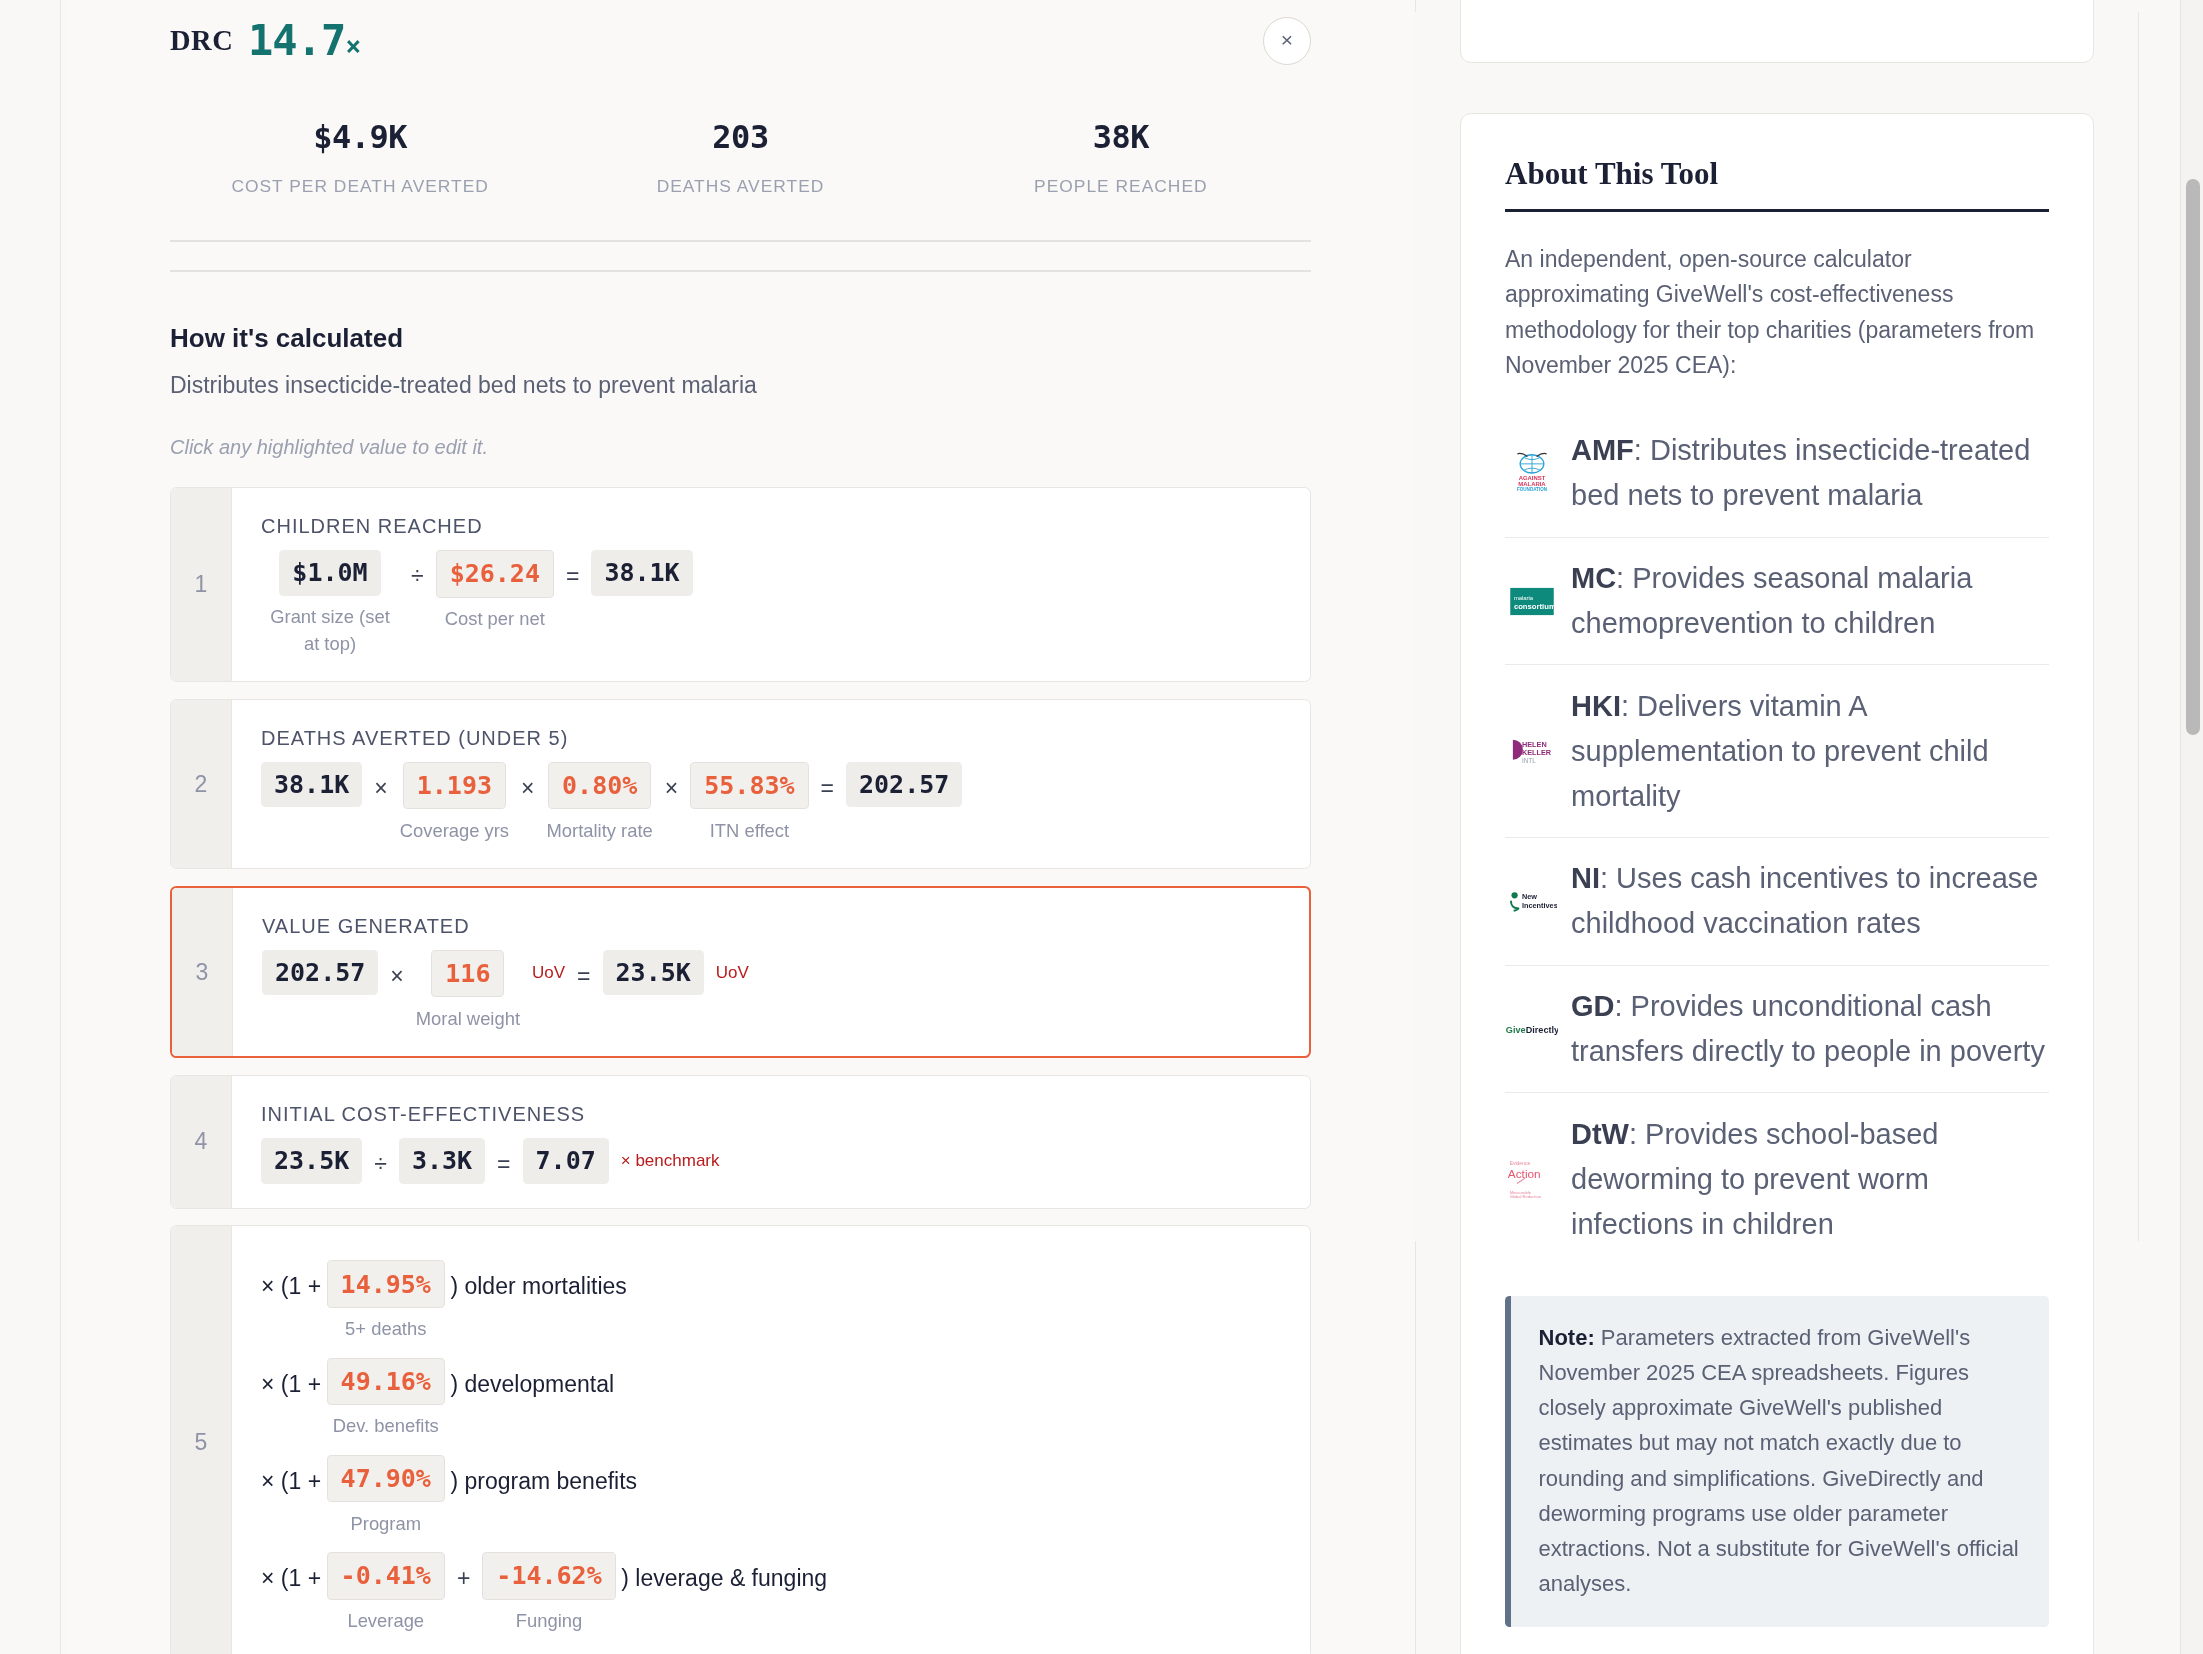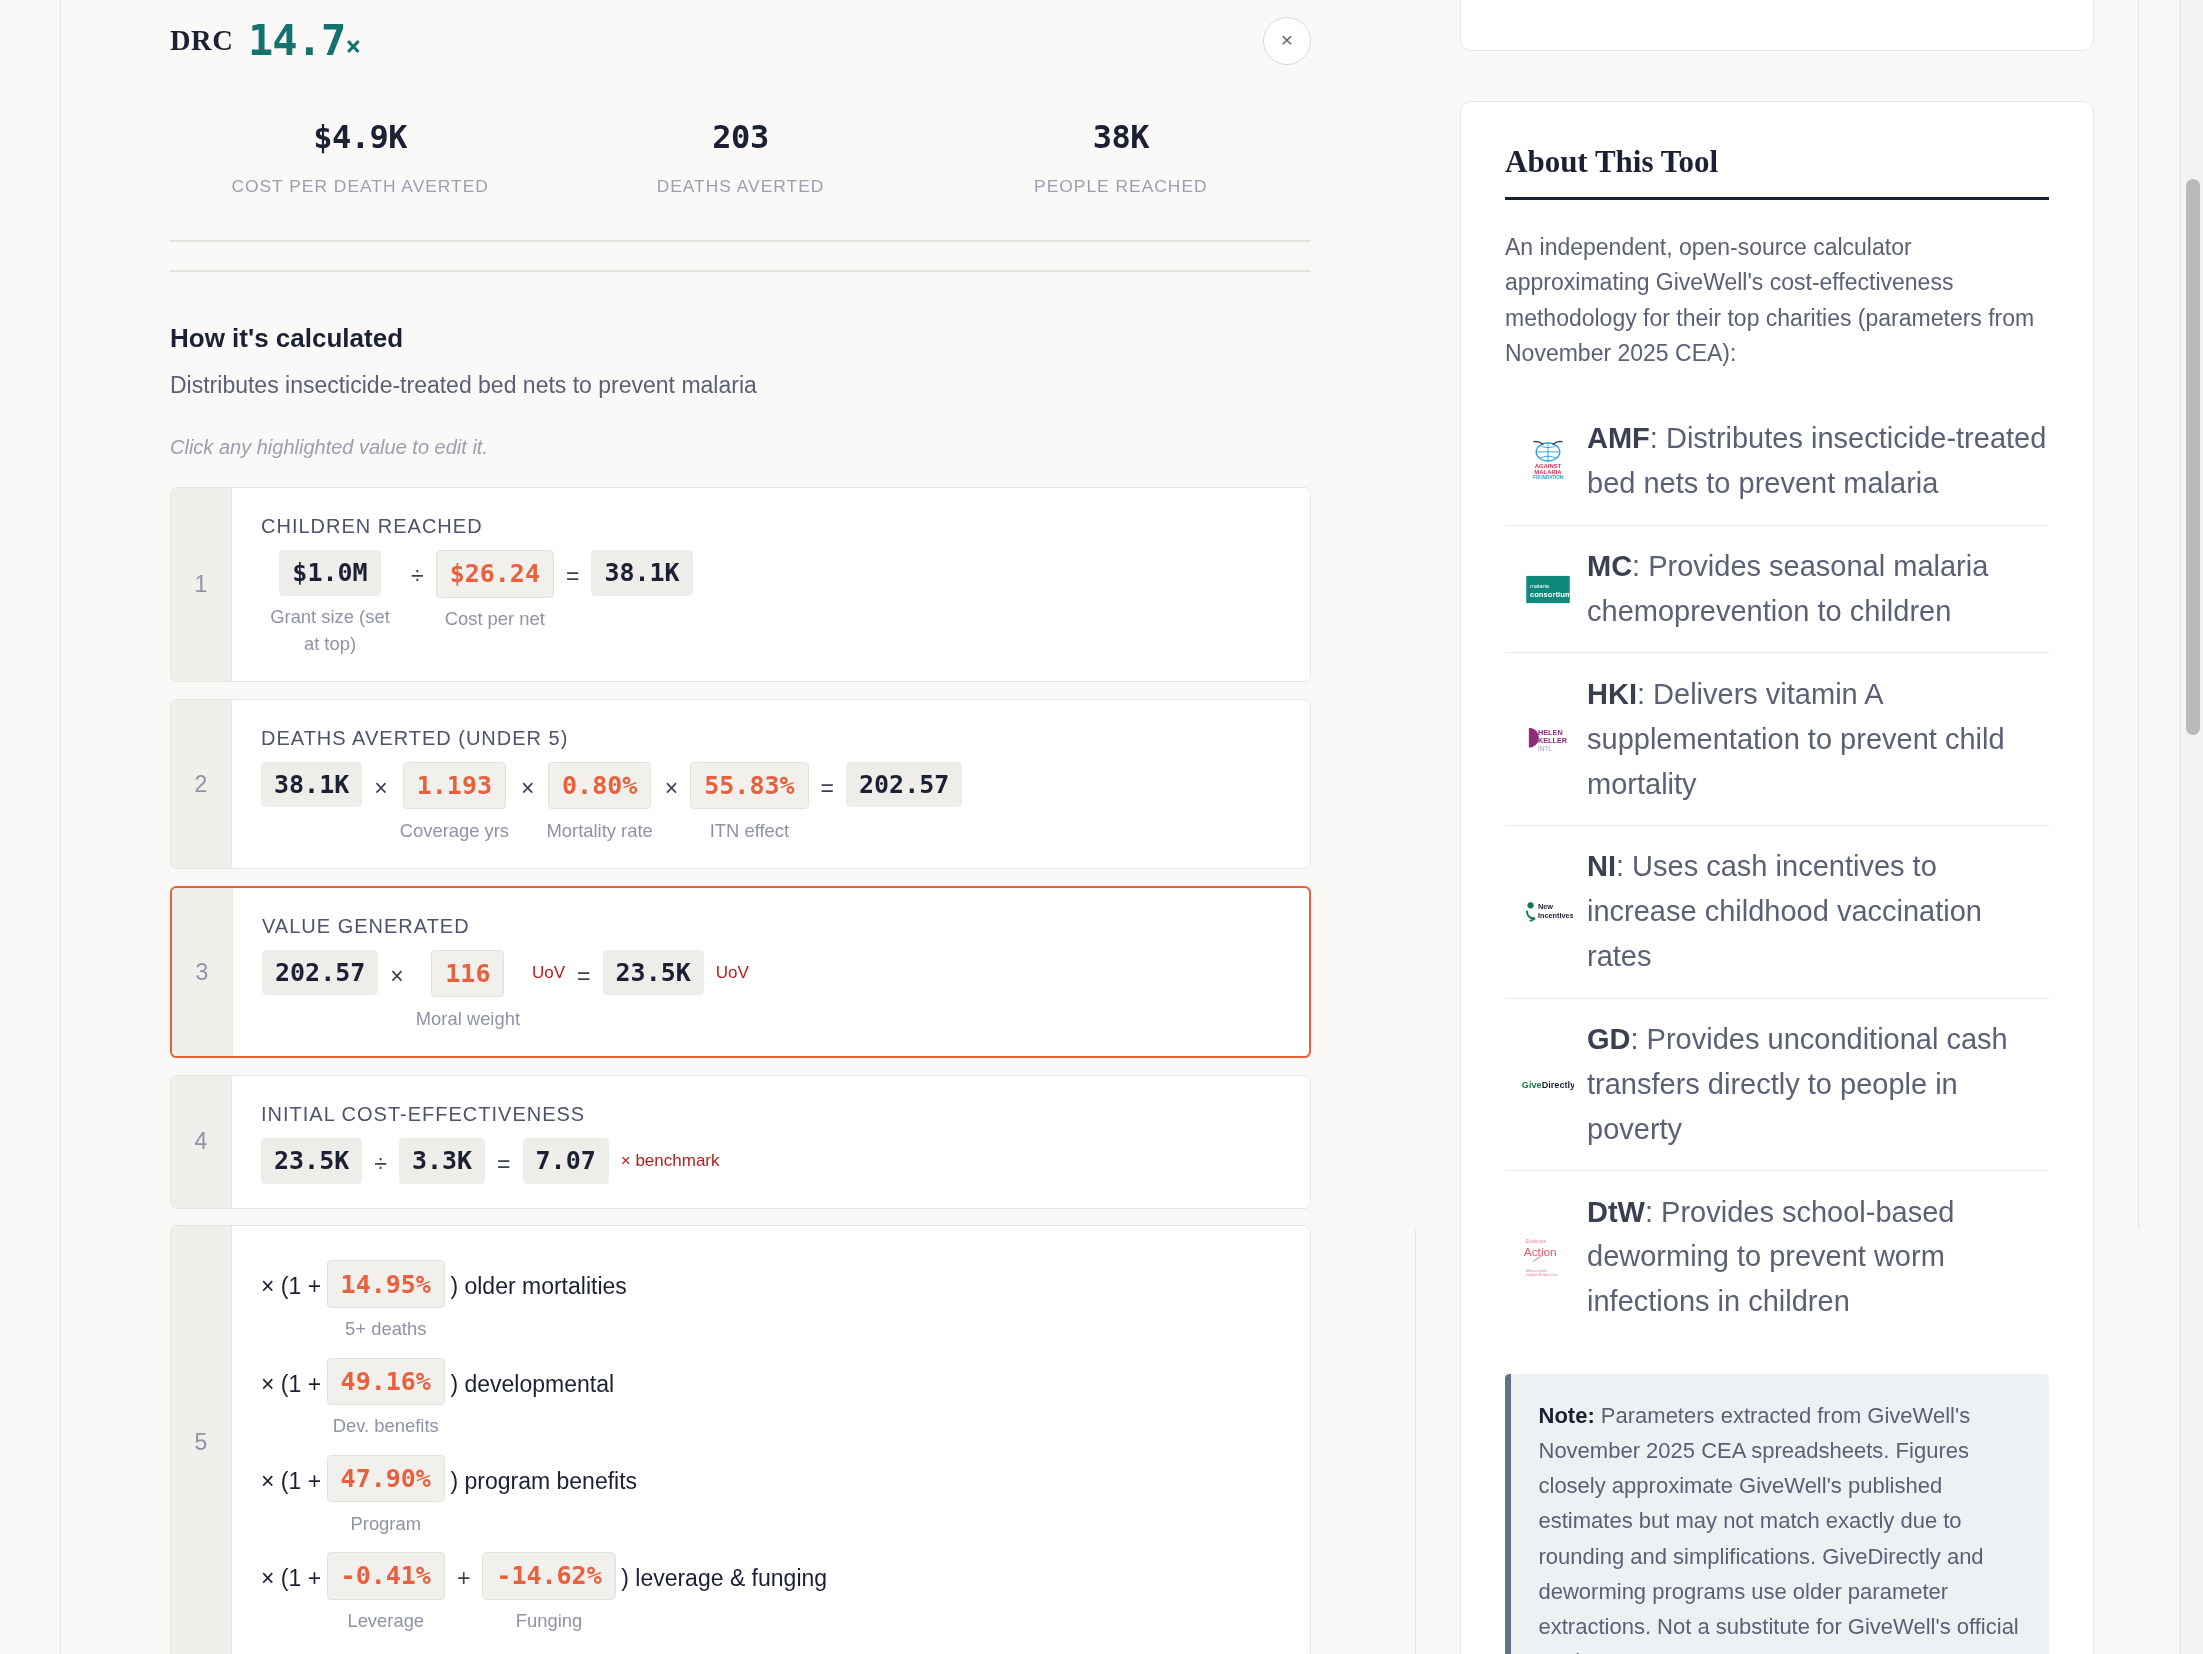--- a/index.html
+++ b/index.html
@@ -214,21 +214,21 @@
   .adj-post {
     font-size: 23px;
     color: #1b2034;
     padding: 13px 0 0 5.5px;
     white-space: nowrap;
   }
 
   
   .right-col {
     position: absolute;
-    left: 1414px; top: 0;
+    left: 1414px; top: 12px;
     width: 725px; height: 1229px;
     background: #f9f8f6;
     border-right: 1.8px solid #e8e6e2;
     padding: 0 46px;
   }
   .card-stub {
     position: absolute;
     left: 46px; top: -55px;
     width: 634px; height: 106px;
     background: #fff;
@@ -266,21 +266,20 @@
     padding: 18.4px 0;
     border-bottom: 1.8px solid #eceae7;
   }
   .charity-item:last-child { border-bottom: none; }
   .charity-logo {
     width: 53px; flex: none;
     margin-right: 13px;
     display: flex;
     align-items: flex-start;
     justify-content: center;
-    margin-left: 16px;
   }
   .charity-text {
     font-size: 29px;
     line-height: 1.55;
     color: #5b6175;
   }
   .charity-text b { color: #3a3f52; font-weight: bold; }
 
   .note-box {
     margin-top: 31px;

